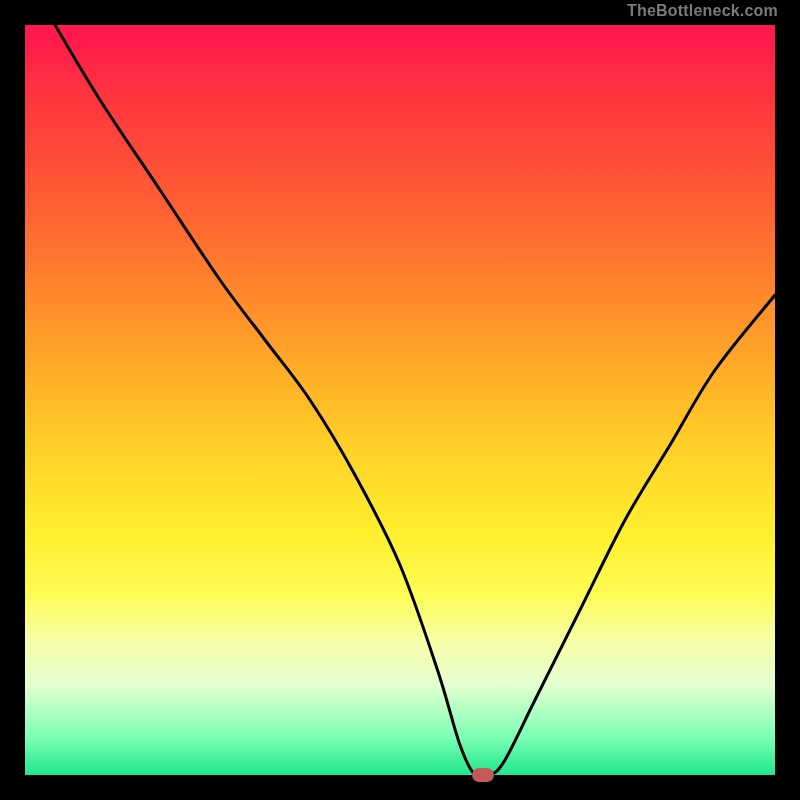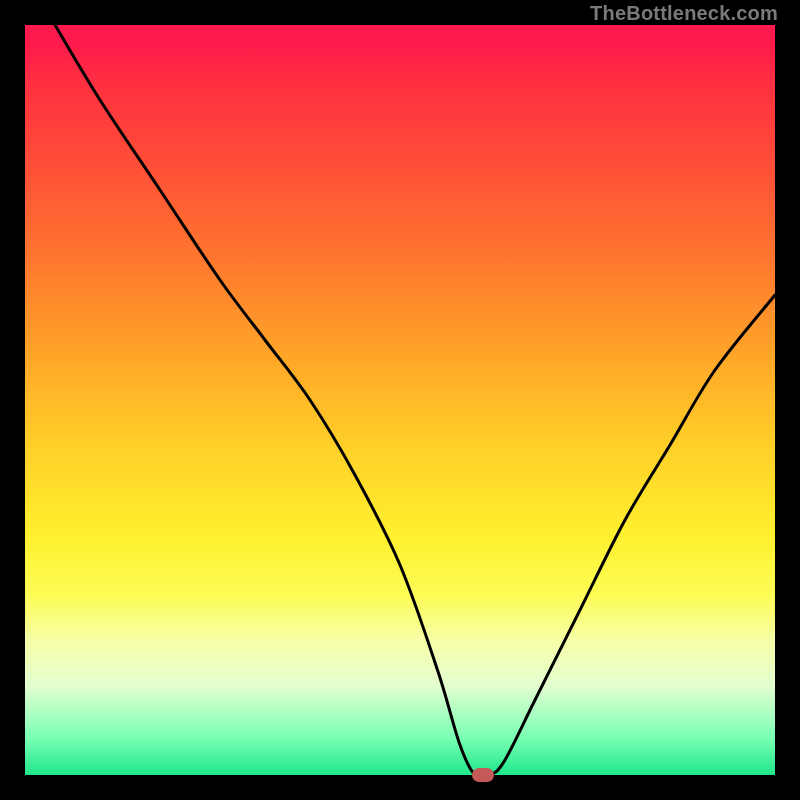--- a/index.html
+++ b/index.html
@@ -35,21 +35,21 @@
       #e4ffd0 88%,
       #7affb4 95%,
       #1fe68c 100%
     );
   }
   .attribution {
     position: absolute;
     top: 2px;
     right: 22px;
     font-family: Arial, Helvetica, sans-serif;
-    font-size: 20px;
+    font-size: 16px;
     font-weight: 600;
     color: #7a7a7a;
     letter-spacing: 0.2px;
   }
   svg.curve {
     position: absolute;
     left: 0;
     top: 0;
     width: 750px;
     height: 750px;

